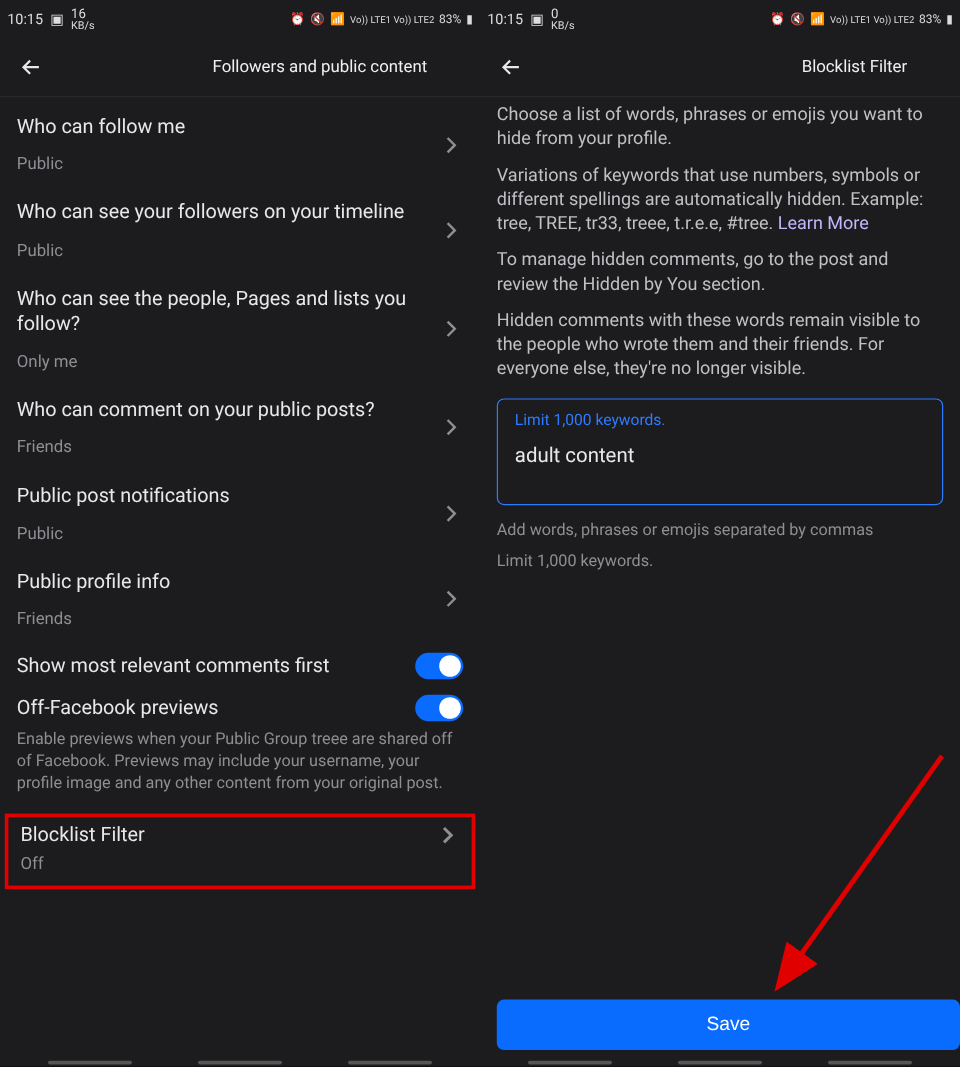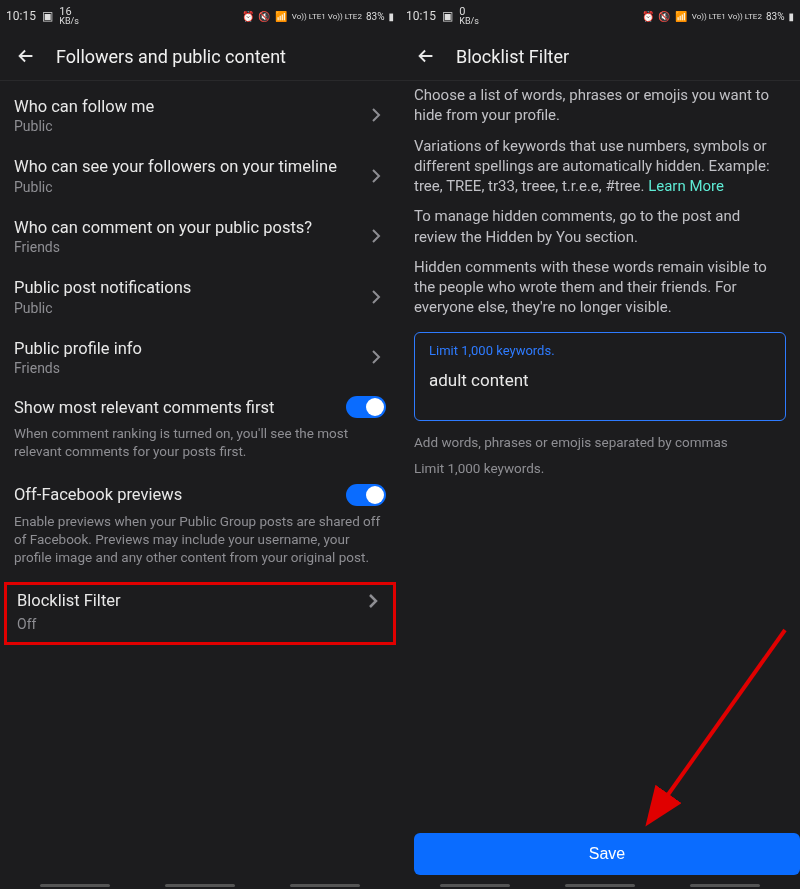--- a/index.html
+++ b/index.html
@@ -5,42 +5,42 @@
   * { box-sizing: border-box; margin: 0; padding: 0; }
   html, body { width: 800px; height: 889px; background: #000; font-family: -apple-system, Roboto, "Segoe UI", Arial, sans-serif; overflow: hidden; }
   .container { display: flex; width: 800px; height: 889px; }
   .phone { width: 400px; height: 889px; background: #1c1c1e; color: #e8e8e8; display: flex; flex-direction: column; position: relative; }
   .status-bar { height: 32px; display: flex; align-items: center; justify-content: space-between; padding: 0 6px; font-size: 12px; color: #ddd; }
   .status-left { display: flex; align-items: center; gap: 6px; }
   .status-right { display: flex; align-items: center; gap: 4px; font-size: 10px; }
   .kbs { font-size: 9px; line-height: 1; }
   .kbs .num { font-size: 11px; }
   .header { display: flex; align-items: center; padding: 12px 14px 12px 14px; gap: 18px; border-bottom: 1px solid rgba(255,255,255,0.06); }
-  .header .title { font-size: 18px; font-weight: 400; color: #f0f0f0; flex: 1; text-align: left; margin-right: 30px; }
+  .header .title { font-size: 14px; font-weight: 400; color: #f0f0f0; flex: 1; text-align: right; margin-right: 30px; }
   .back-btn { width: 24px; height: 24px; display: flex; align-items: center; justify-content: center; }
   .back-btn svg { stroke: #e8e8e8; }
   .content { flex: 1; padding: 4px 0; overflow: hidden; }
   .row { display: flex; align-items: center; padding: 11px 14px 11px 14px; }
   .row .text { flex: 1; }
   .row .label { font-size: 16.5px; color: #e8e8e8; line-height: 1.3; }
-  .row .sub { font-size: 14px; color: #8e8e93; margin-top: 1px; }
+  .row .sub { font-size: 14px; color: #8e8e93; margin-top: 12px; }
   .chev { width: 20px; display: flex; justify-content: center; }
   .chev svg { stroke: #8e8e93; }
   .toggle-row { display: flex; align-items: center; padding: 9px 14px 4px 14px; }
   .toggle-label { flex: 1; font-size: 16.5px; color: #e8e8e8; }
   .toggle { width: 40px; height: 22px; border-radius: 11px; background: #0a6cff; position: relative; }
   .toggle::after { content: ""; position: absolute; right: 2px; top: 2px; width: 18px; height: 18px; border-radius: 50%; background: #fff; }
   .desc { padding: 2px 14px 14px 14px; font-size: 13.5px; color: #8e8e93; line-height: 1.35; }
   .highlight-box { border: 3px solid #e00000; margin: 2px 4px 0 4px; padding: 6px 10px 10px 10px; }
   .highlight-box .row2 { display: flex; align-items: center; }
   .highlight-box .lbl2 { flex: 1; font-size: 16.5px; color: #e8e8e8; }
   .highlight-box .sub2 { font-size: 14px; color: #8e8e93; margin-top: 6px; }
   
   .body-text { padding: 4px 15px 6px 14px; font-size: 15px; color: #c0c0c5; line-height: 1.35; }
-  .learn-more { color: #5eead4; }
+  .learn-more { color: #c4b5fd; }
   .input-box { margin: 8px 14px 8px 14px; border: 1.5px solid #2e7bff; border-radius: 6px; padding: 10px 14px 30px 14px; }
   .input-box .limit { font-size: 13px; color: #2e7bff; }
   .input-box .val { font-size: 17px; color: #e8e8e8; margin-top: 12px; }
   .helper { padding: 4px 14px; font-size: 13.5px; color: #8e8e93; line-height: 1.35; }
   .save-btn { position: absolute; left: 14px; right: 0; bottom: 14px; height: 42px; background: #0a6cff; color: #fff; border: none; border-radius: 6px; font-size: 16px; display: flex; align-items: center; justify-content: center; }
   .arrow-overlay { position: absolute; pointer-events: none; }
   .navpill { position: absolute; bottom: 2px; height: 3px; background: #555; border-radius: 2px; }
 </style>
 </head>
 <body>
@@ -91,20 +91,31 @@
             <div class="sub">Public</div>
           </div>
         <div class="chev">
             <svg width="12" height="18" viewBox="0 0 12 18" fill="none" stroke-width="2">
               <path d="M3 3l6 6-6 6"></path>
             </svg>
           </div>
       </div>
       <div class="row">
         <div class="text">
+            <div class="label">Who can see the people, Pages and lists you follow?</div>
+            <div class="sub">Only me</div>
+          </div>
+        <div class="chev">
+            <svg width="12" height="18" viewBox="0 0 12 18" fill="none" stroke-width="2">
+              <path d="M3 3l6 6-6 6"></path>
+            </svg>
+          </div>
+      </div>
+      <div class="row">
+        <div class="text">
             <div class="label">Who can comment on your public posts?</div>
             <div class="sub">Friends</div>
           </div>
         <div class="chev">
             <svg width="12" height="18" viewBox="0 0 12 18" fill="none" stroke-width="2">
               <path d="M3 3l6 6-6 6"></path>
             </svg>
           </div>
       </div>
       <div class="row">
@@ -127,27 +138,26 @@
             <svg width="12" height="18" viewBox="0 0 12 18" fill="none" stroke-width="2">
               <path d="M3 3l6 6-6 6"></path>
             </svg>
           </div>
       </div>
 
       <div class="toggle-row">
         <div class="toggle-label">Show most relevant comments first</div>
         <div class="toggle"></div>
       </div>
-      <div class="desc">When comment ranking is turned on, you'll see the most relevant comments for your posts first.</div>
 
       <div class="toggle-row">
         <div class="toggle-label">Off-Facebook previews</div>
         <div class="toggle"></div>
       </div>
-      <div class="desc">Enable previews when your Public Group posts are shared off of Facebook. Previews may include your username, your profile image and any other content from your original post.</div>
+      <div class="desc">Enable previews when your Public Group treee are shared off of Facebook. Previews may include your username, your profile image and any other content from your original post.</div>
 
       <div class="highlight-box">
         <div class="row2">
           <div class="lbl2">Blocklist Filter</div>
           <div class="chev">
               <svg width="12" height="18" viewBox="0 0 12 18" fill="none" stroke-width="2.5" stroke="#e8e8e8">
                 <path d="M3 3l6 6-6 6"></path>
               </svg>
             </div>
         </div>

